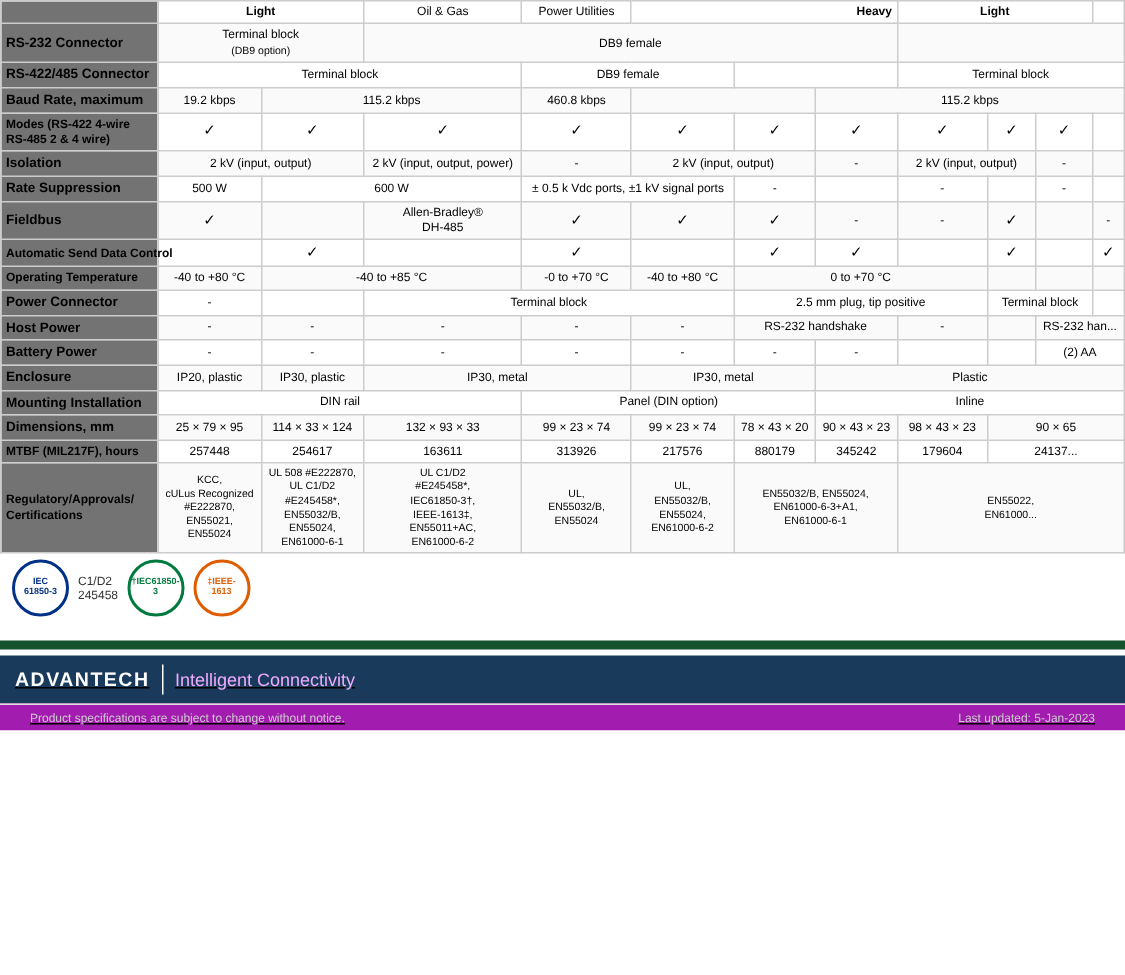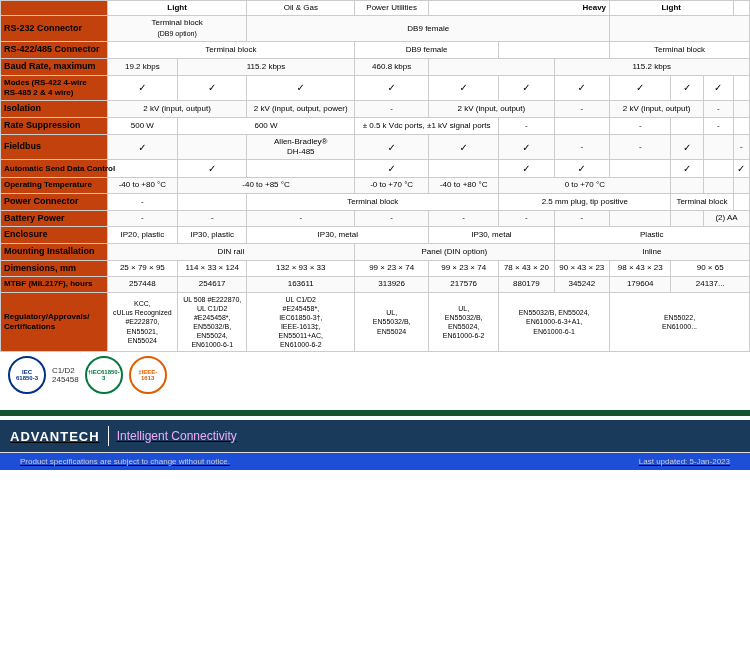--- a/index.html
+++ b/index.html
@@ -10,21 +10,21 @@
     table { width: 100%; border-collapse: collapse; font-size: 9px; }
     
     td, th {
       border: 1px solid #ccc;
       padding: 2px 3px;
       vertical-align: middle;
       line-height: 1.3;
     }
     
     .row-label {
-      background: #c2410c;
+      background: #737373;
       font-weight: bold;
       white-space: nowrap;
       min-width: 90px;
       max-width: 100px;
     }
     
     .cell-center { text-align: center; }
     
     tr:nth-child(even) td:not(.row-label) { background: #fafafa; }
     tr:nth-child(odd) td:not(.row-label) { background: #fff; }
@@ -62,21 +62,21 @@
       font-size: 8px;
       color: #ccc;
       padding: 2px 10px;
     }
     
     .footer-bottom {
       display: flex;
       justify-content: space-between;
       align-items: center;
       padding: 2px 10px;
-      background: #1d4ed8;
+      background: #a21caf;
       border-top: 1px solid #ddd;
     }
     
     .badge-row {
       display: flex;
       align-items: center;
       gap: 6px;
       padding: 4px 2px;
     }
     
@@ -233,20 +233,32 @@
       <tr>
         <td class="row-label">Power Connector</td>
         <td class="cell-center" style="font-size:8px;">-</td>
         <td class="cell-center" style="font-size:8px;"></td>
         <td class="cell-center" colspan="3" style="font-size:8px;">Terminal block</td>
         <td class="cell-center" colspan="3" style="font-size:8px;">2.5 mm plug, tip positive</td>
         <td class="cell-center" colspan="2" style="font-size:8px;">Terminal block</td>
         <td class="cell-center" style="font-size:8px;"></td>
       </tr>
 
+      <tr>
+        <td class="row-label">Host Power</td>
+        <td class="cell-center" style="font-size:8px;">-</td>
+        <td class="cell-center" style="font-size:8px;">-</td>
+        <td class="cell-center" style="font-size:8px;">-</td>
+        <td class="cell-center" style="font-size:8px;">-</td>
+        <td class="cell-center" style="font-size:8px;">-</td>
+        <td class="cell-center" colspan="2" style="font-size:8px;">RS-232 handshake</td>
+        <td class="cell-center" style="font-size:8px;">-</td>
+        <td class="cell-center" style="font-size:8px;"></td>
+        <td class="cell-center" colspan="2" style="font-size:8px;">RS-232 han...</td>
+      </tr>
 
       <tr>
         <td class="row-label">Battery Power</td>
         <td class="cell-center" style="font-size:8px;">-</td>
         <td class="cell-center" style="font-size:8px;">-</td>
         <td class="cell-center" style="font-size:8px;">-</td>
         <td class="cell-center" style="font-size:8px;">-</td>
         <td class="cell-center" style="font-size:8px;">-</td>
         <td class="cell-center" style="font-size:8px;">-</td>
         <td class="cell-center" style="font-size:8px;">-</td>

